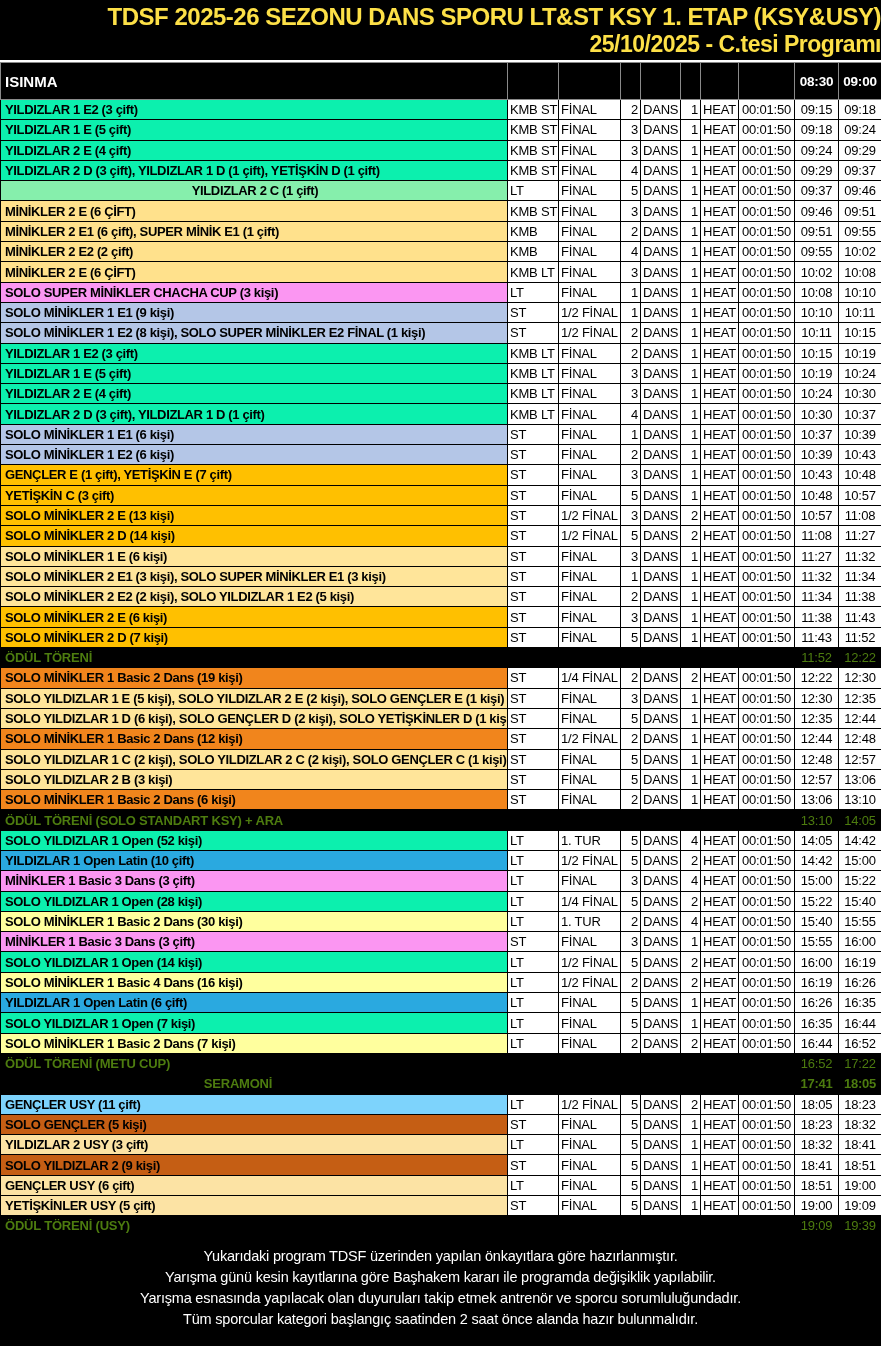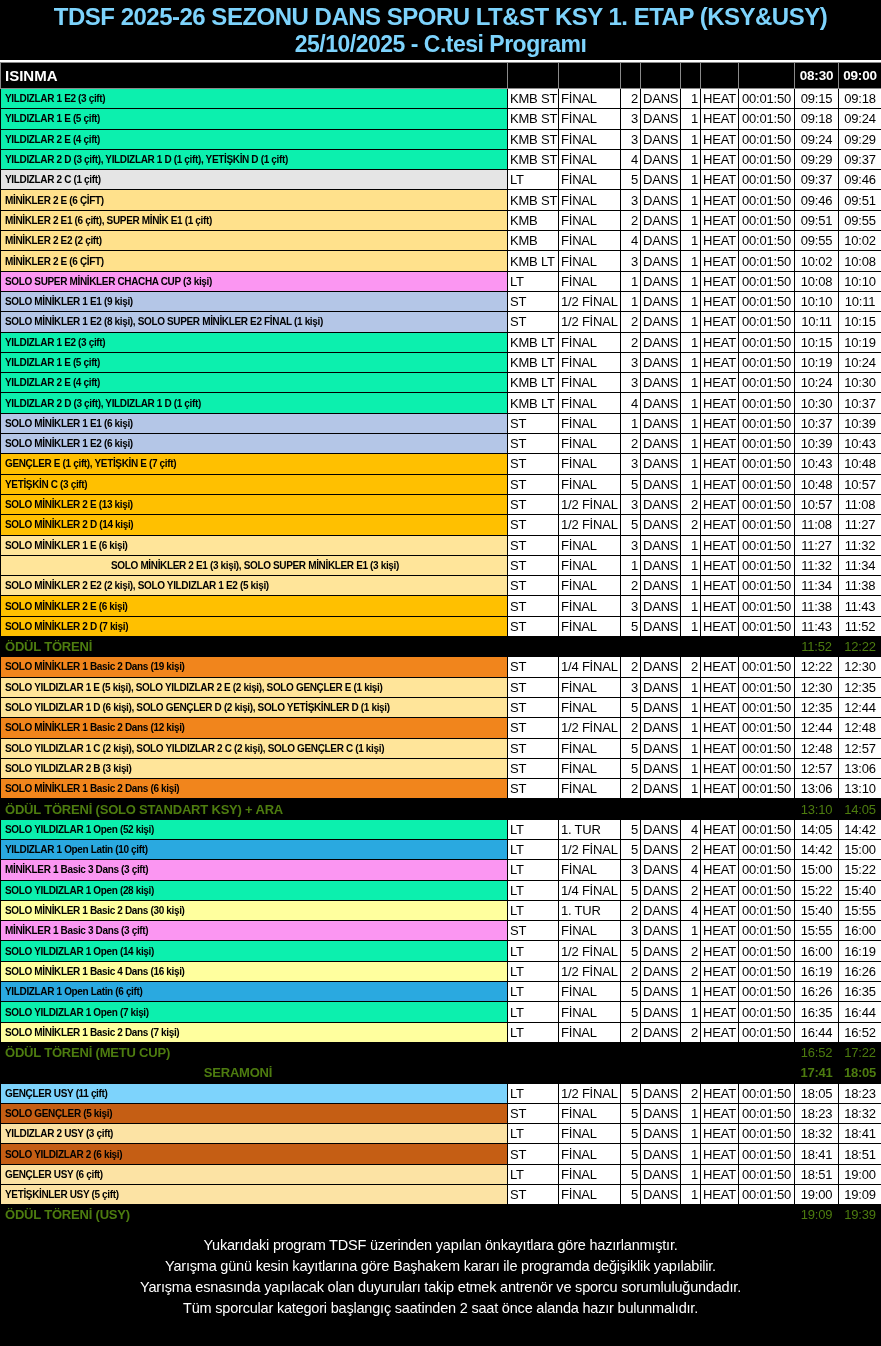--- a/index.html
+++ b/index.html
@@ -1,34 +1,34 @@
 <!DOCTYPE html>
 <html><head>
 <meta charset="utf-8">
 <style>
   html,body{margin:0;padding:0;background:#2b2b2b;}
   .page{width:881px;height:1346px;background:#000;font-family:"Liberation Sans",sans-serif;overflow:hidden;}
   
-  .title-block{height:60px;background:#000;color:#7dd3fc;text-align:center;
-    border-bottom:2px solid #fff;display:flex;flex-direction:column;justify-content:center;}
+  .title-block{height:60px;background:#000;color:#fde047;text-align:center;
+    border-bottom:2px solid #fff;display:flex;flex-direction:column;justify-content:center;align-items:flex-end;}
   .title-line1{font-size:24px;font-weight:bold;letter-spacing:-0.5px;line-height:28px;}
   .title-line2{font-size:23px;font-weight:bold;letter-spacing:-0.5px;line-height:27px;}
   .version-row{height:26px;background:#000;color:#fff;text-align:center;font-size:18px;
     font-weight:bold;letter-spacing:-0.4px;line-height:26px;border-bottom:2px solid #fff;}
   
   table{border-collapse:collapse;table-layout:fixed;width:881px;background:#fff;}
   td{border:1px solid #000;font-size:13px;letter-spacing:-0.2px;padding:0 2px;
      overflow:hidden;white-space:nowrap;vertical-align:middle;color:#000;}
   tr.event{height:20.3px;}
-  td.cat{font-weight:bold;font-size:10px;letter-spacing:-0.35px;padding-left:4px;}
+  td.cat{font-weight:bold;font-size:13px;letter-spacing:-0.35px;padding-left:4px;}
   td.typ,td.rnd,td.word{text-align:left;}
   td.num{text-align:right;}
   td.dur,td.time{text-align:center;padding:0 1px;}
   
-  tr.isinma{height:26px;}
+  tr.isinma{height:37px;}
   tr.isinma td{background:#000;color:#fff;border:1px solid #8a8a8a;}
   tr.isinma td.cat{font-size:15px;letter-spacing:0;}
   tr.isinma td.time{font-weight:bold;font-size:13.5px;}
   
   tr.break{height:20.3px;}
   tr.break td{background:#000;color:#4d7c0f;border-color:#000;}
   tr.break td.break-label{font-weight:bold;font-size:13px;padding-left:4px;}
   tr.break.center td.break-label{text-align:center;padding-right:323px;}
   tr.break.boldtimes td.time{font-weight:bold;}
   
@@ -114,21 +114,21 @@
           <td class="rnd">FİNAL</td>
           <td class="num">4</td>
           <td class="word">DANS</td>
           <td class="num">1</td>
           <td class="word">HEAT</td>
           <td class="dur">00:01:50</td>
           <td class="time">09:29</td>
           <td class="time">09:37</td>
         </tr>
         <tr class="event">
-          <td class="cat" style="background: #e5e5e5;">YILDIZLAR 2 C (1 çift)</td>
+          <td class="cat" style="background: #86efac; text-align: center;">YILDIZLAR 2 C (1 çift)</td>
           <td class="typ">LT</td>
           <td class="rnd">FİNAL</td>
           <td class="num">5</td>
           <td class="word">DANS</td>
           <td class="num">1</td>
           <td class="word">HEAT</td>
           <td class="dur">00:01:50</td>
           <td class="time">09:37</td>
           <td class="time">09:46</td>
         </tr>
@@ -342,21 +342,21 @@
           <td class="rnd">FİNAL</td>
           <td class="num">3</td>
           <td class="word">DANS</td>
           <td class="num">1</td>
           <td class="word">HEAT</td>
           <td class="dur">00:01:50</td>
           <td class="time">11:27</td>
           <td class="time">11:32</td>
         </tr>
         <tr class="event">
-          <td class="cat" style="background: rgb(255, 229, 154); text-align: center;">SOLO MİNİKLER 2 E1 (3 kişi), SOLO SUPER MİNİKLER E1 (3 kişi)</td>
+          <td class="cat" style="background: rgb(255, 229, 154);">SOLO MİNİKLER 2 E1 (3 kişi), SOLO SUPER MİNİKLER E1 (3 kişi)</td>
           <td class="typ">ST</td>
           <td class="rnd">FİNAL</td>
           <td class="num">1</td>
           <td class="word">DANS</td>
           <td class="num">1</td>
           <td class="word">HEAT</td>
           <td class="dur">00:01:50</td>
           <td class="time">11:32</td>
           <td class="time">11:34</td>
         </tr>
@@ -662,21 +662,21 @@
           <td class="rnd">FİNAL</td>
           <td class="num">5</td>
           <td class="word">DANS</td>
           <td class="num">1</td>
           <td class="word">HEAT</td>
           <td class="dur">00:01:50</td>
           <td class="time">18:32</td>
           <td class="time">18:41</td>
         </tr>
         <tr class="event">
-          <td class="cat" style="background: rgb(197, 94, 20);">SOLO YILDIZLAR 2 (6 kişi)</td>
+          <td class="cat" style="background: rgb(197, 94, 20);">SOLO YILDIZLAR 2 (9 kişi)</td>
           <td class="typ">ST</td>
           <td class="rnd">FİNAL</td>
           <td class="num">5</td>
           <td class="word">DANS</td>
           <td class="num">1</td>
           <td class="word">HEAT</td>
           <td class="dur">00:01:50</td>
           <td class="time">18:41</td>
           <td class="time">18:51</td>
         </tr>

